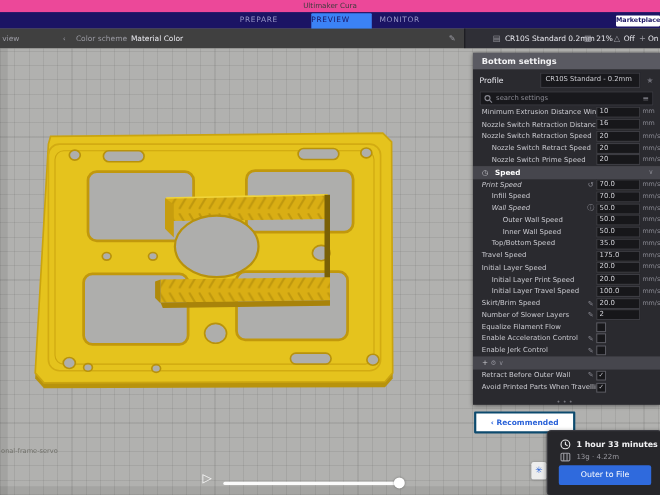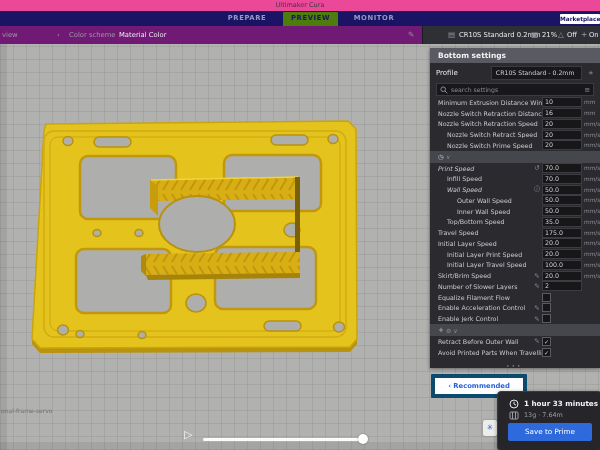--- a/index.html
+++ b/index.html
@@ -4,25 +4,25 @@
 <style>
   html,body{margin:0;padding:0;background:#888;}
   #app{position:relative;width:600px;height:450px;overflow:hidden;
        font-family:"DejaVu Sans","Liberation Sans",sans-serif;
        -webkit-font-smoothing:antialiased;}
   
   .titlebar{position:absolute;left:0;top:0;width:600px;height:25px;background:#ec4899;
             color:#3c3c3c;font-size:6.5px;text-align:center;line-height:11px;}
   .navbar{position:absolute;left:0;top:11px;width:600px;height:15px;background:#1b1464;}
   .navtab{position:absolute;top:0;height:15px;line-height:15px;color:#9a97c8;
-          font-size:6.8px;font-weight:bold;letter-spacing:.6px;text-align:center;cursor:default;}
-  .navtab.active{background:#4d7c0f;color:#1b1464;top:1px;height:16px;line-height:13px;border-radius:1px;}
+          font-size:6.8px;font-weight:normal;letter-spacing:.6px;text-align:left;cursor:default;}
+  .navtab.active{background:#3b82f6;color:#1b1464;top:1px;height:16px;line-height:13px;border-radius:1px;}
   .marketplace{position:absolute;top:2.5px;right:0px;width:40px;height:10px;line-height:10px;
                background:#ffffff;color:#1b1464;font-size:5.8px;font-weight:bold;text-align:center;border-radius:1px;}
-  .toolbar{position:absolute;left:0;top:26px;width:600px;height:18px;background:#701a75;}
+  .toolbar{position:absolute;left:0;top:26px;width:600px;height:18px;background:#404040;}
   .toolbar .seg-r{position:absolute;left:422px;top:0;width:178px;height:18px;background:#2f2f36;border-left:1px solid #1b1b20;}
   .tb{position:absolute;top:0;height:18px;line-height:18px;font-size:6.8px;white-space:nowrap;}
   .tb.grey{color:#9a9aa2;} .tb.white{color:#e9e9ef;} .tb.ic{color:#9a9aa2;font-size:7.5px;}
   
   .viewport{position:absolute;left:0;top:44px;width:600px;height:406px;background:#b1b1af;
      background-image:repeating-linear-gradient(0deg,rgba(80,80,78,.12) 0 1px,transparent 1px 13px),
                       repeating-linear-gradient(90deg,rgba(80,80,78,.12) 0 1px,transparent 1px 13px);}
   .vp-leftshade{position:absolute;left:0;top:0;width:7px;height:100%;background:rgba(0,0,0,.08);}
   .vp-bottomshade{position:absolute;left:0;bottom:0;width:100%;height:8px;background:rgba(0,0,0,.07);}
   .objname{position:absolute;left:1px;top:363px;font-size:6px;color:#70706a;}
@@ -56,21 +56,21 @@
              color:#d2d2d8;padding:0 2px;overflow:hidden;}
   .srow .unit{width:16px;color:#8b8b94;font-size:5.8px;padding-left:2px;overflow:hidden;}
   .srow .cbx{width:7px;height:7px;background:#17171a;border:1px solid #5a5a62;color:#c9c9cf;
              font-size:6px;line-height:7px;text-align:center;}
   .srow.section{background:#46464d;color:#ffffff;height:12px;font-weight:bold;font-size:6.6px;}
   .srow.section .sic{width:10px;text-align:center;margin-left:6px;color:#c9c9cf;font-weight:normal;}
   .srow.section .slbl{flex:1;padding-left:4px;}
   .srow.section .sright{color:#8b8b94;font-weight:normal;font-size:6px;padding-right:6px;}
   .dots{position:absolute;left:506px;top:362px;color:#77777f;font-size:6px;letter-spacing:2px;}
   .recommended{position:absolute;left:431px;top:374px;width:88px;height:16px;line-height:16px;background:#ffffff;
-               border:4px solid #0c4a6e;color:#2a62d8;font-size:6.8px;font-weight:bold;text-align:center;border-radius:1px;cursor:pointer;}
+               border:2px solid #0c4a6e;color:#2a62d8;font-size:6.8px;font-weight:bold;text-align:center;border-radius:1px;cursor:pointer;}
   
   .summary{position:absolute;left:497px;top:391px;width:103px;height:58px;background:#26262a;
            border:1px solid #39393f;border-radius:4px;box-shadow:0 1px 4px rgba(0,0,0,.4);}
   .summary .time{position:absolute;left:26px;top:7px;font-size:7.2px;font-weight:bold;color:#f2f2f4;}
   .summary .mat{position:absolute;left:26px;top:19px;font-size:6.4px;color:#9b9ba2;}
   .saubtn{position:absolute;left:10px;top:31px;width:84px;height:18px;line-height:18px;background:#2f6add;
           color:#ffffff;font-size:7.2px;text-align:center;border-radius:2px;cursor:pointer;}
   .sicon{position:absolute;left:11px;}
 </style>
 </head>
@@ -215,20 +215,21 @@
         </div>
         <div class="srow">
           <span class="lbl" style="padding-left:17px">Nozzle Switch Prime Speed</span>
           <span class="valcell">
             <span class="val">20</span>
           </span>
           <span class="unit">mm/s</span>
         </div>
         <div class="srow section">
           <span class="sic">◷</span>
+          <span class="slbl">Speed</span>
           <span class="sright"><span>∨</span></span>
         </div>
         <div class="srow">
           <span class="lbl it" style="padding-left:8px">Print Speed</span>
           <span class="ric">↺</span>
           <span class="valcell">
             <span class="val">70.0</span>
           </span>
           <span class="unit">mm/s</span>
         </div>
@@ -364,17 +365,17 @@
     <svg class="sicon" style="top:7px;" width="10" height="10">
       <circle cx="5" cy="5" r="4" fill="none" stroke="#e8e8ea" stroke-width="1"></circle>
       <path d="M5,2.6 L5,5 L7,6.2" fill="none" stroke="#e8e8ea" stroke-width="1"></path>
     </svg>
     <div class="time">1 hour 33 minutes</div>
     <svg class="sicon" style="top:19px;" width="10" height="9">
       <rect x="1" y="1" width="8" height="7" rx="1" fill="none" stroke="#9b9ba2" stroke-width="1"></rect>
       <line x1="3.5" y1="1" x2="3.5" y2="8" stroke="#9b9ba2" stroke-width="1"></line>
       <line x1="6.5" y1="1" x2="6.5" y2="8" stroke="#9b9ba2" stroke-width="1"></line>
     </svg>
-    <div class="mat">13g · 7.64m</div>
-    <div class="saubtn">Save to Prime</div>
+    <div class="mat">13g · 4.22m</div>
+    <div class="saubtn">Outer to File</div>
   </div>
 
 </div>
 
 </body></html>

